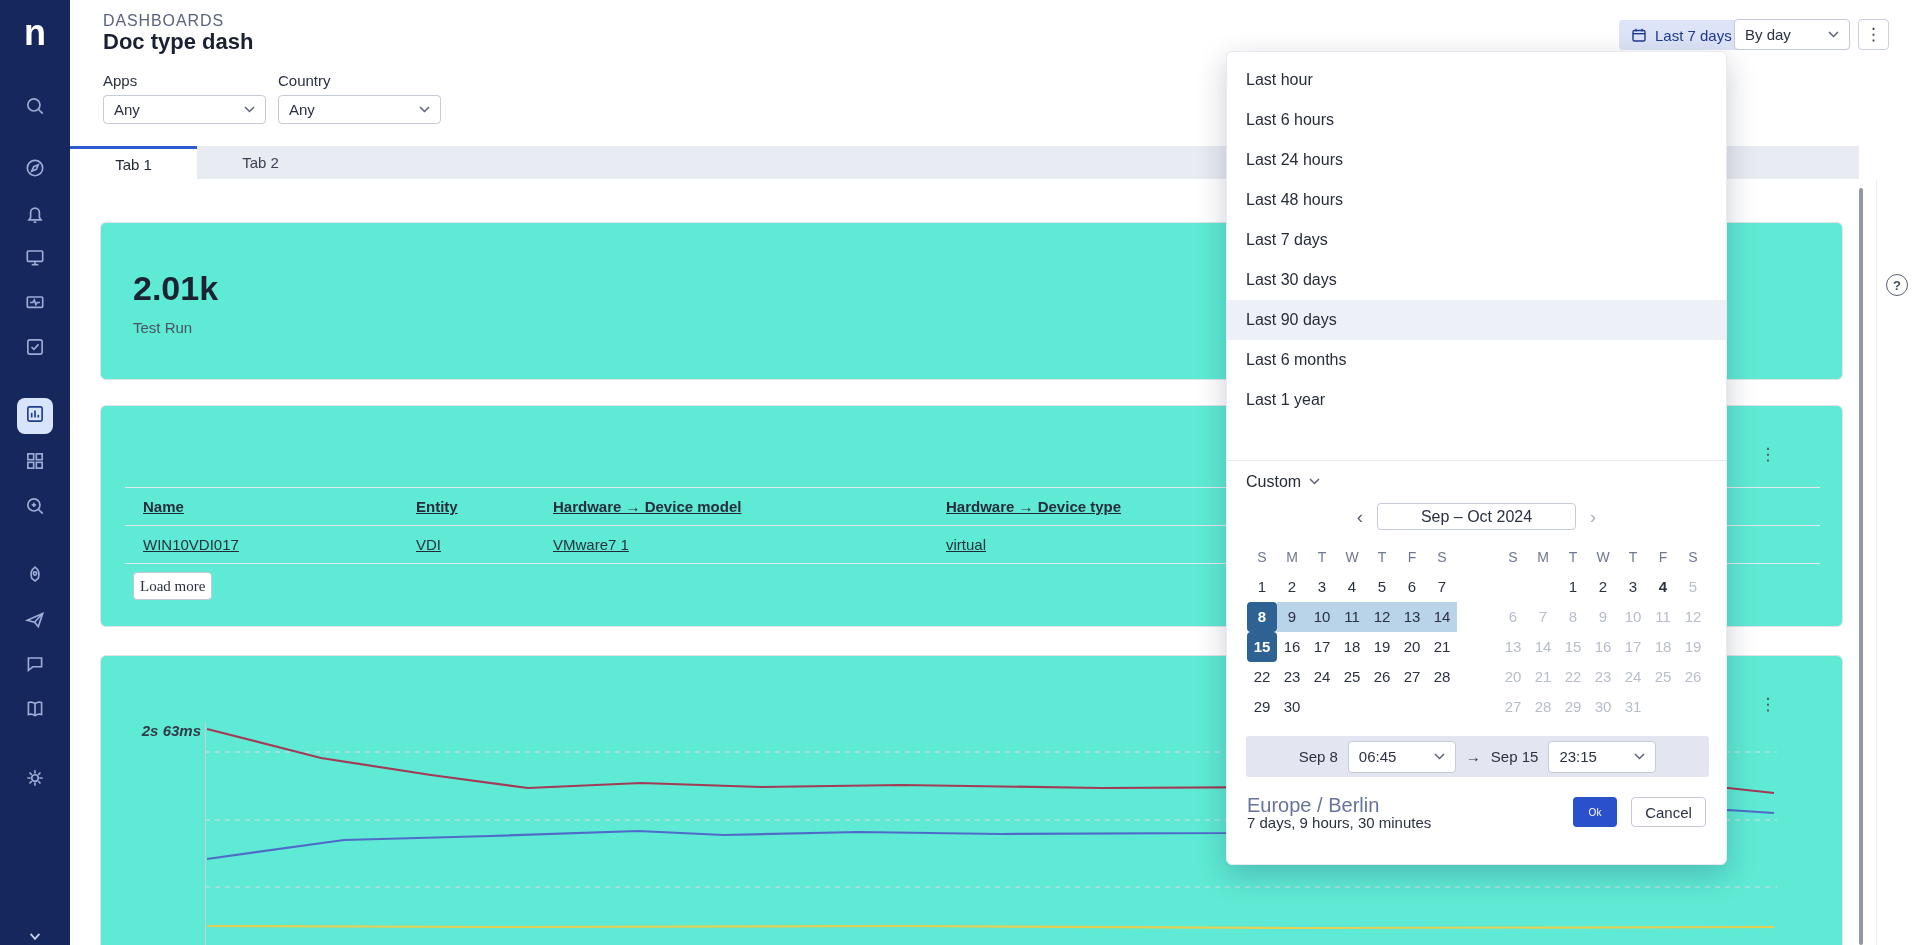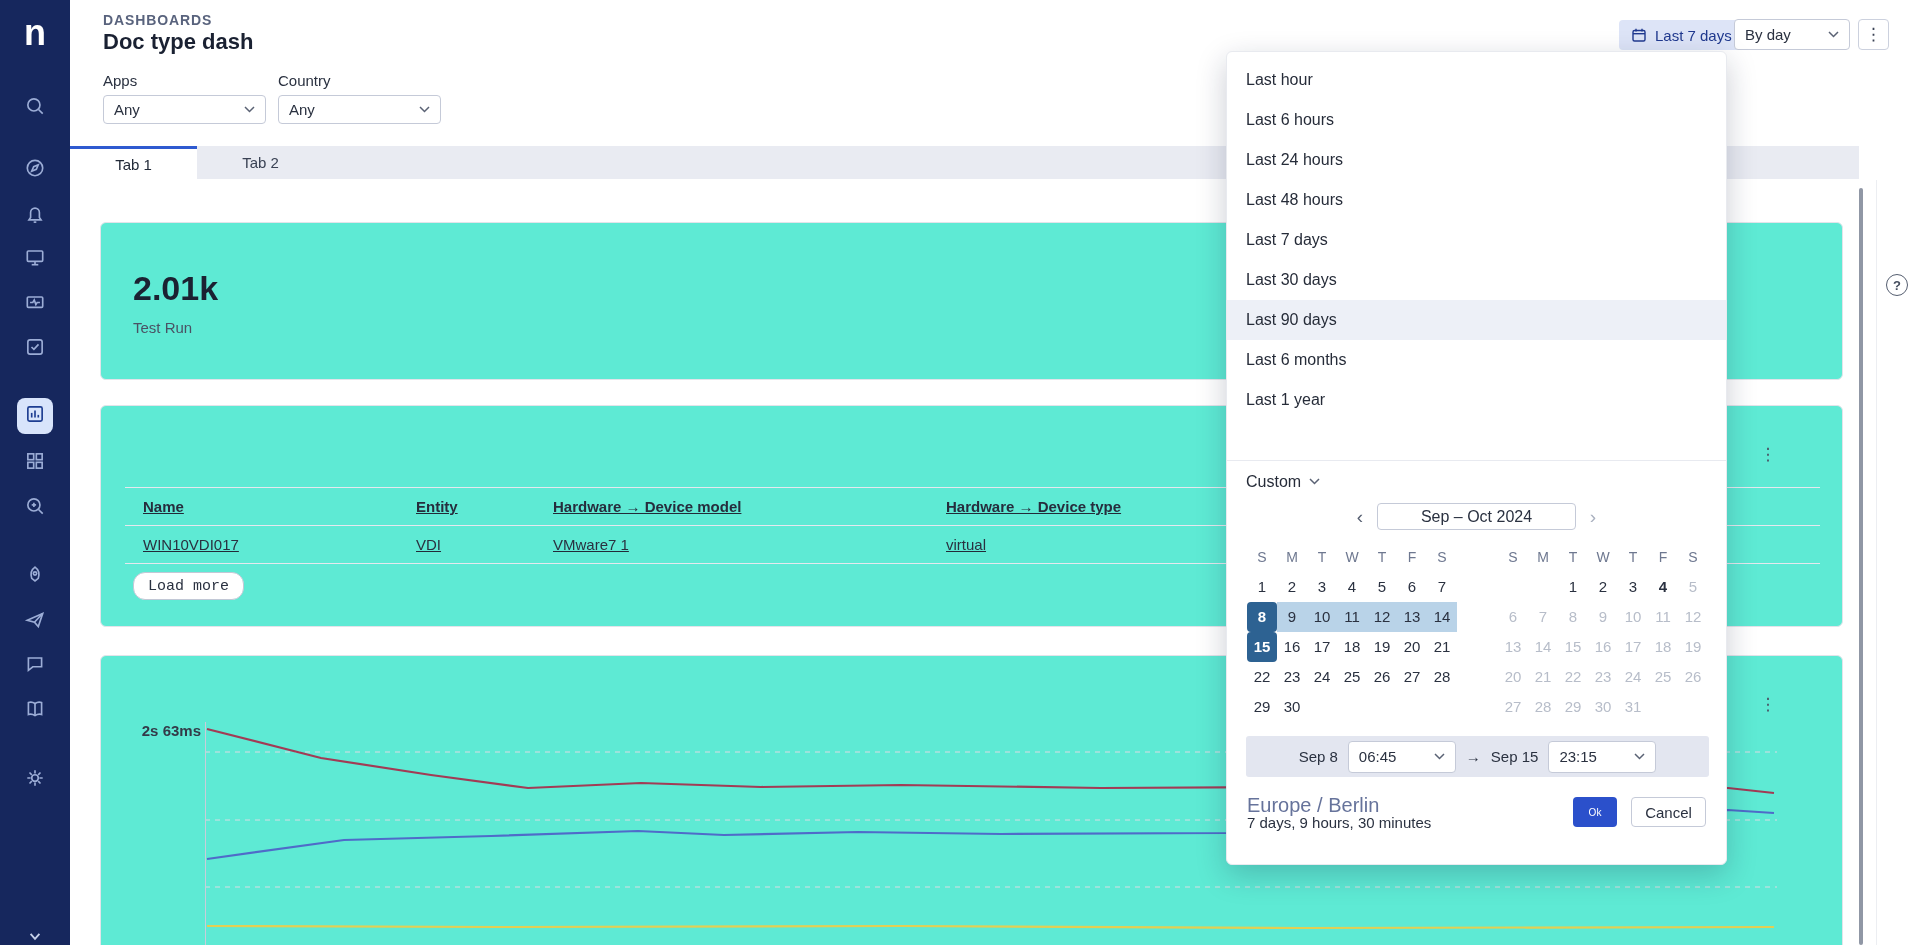--- a/index.html
+++ b/index.html
@@ -9,21 +9,21 @@
 
   
   .sidebar { position:absolute; left:0; top:0; width:70px; height:945px; background:#16275d; z-index:5; }
   .logo { position:absolute; left:0; top:10px; width:70px; text-align:center; color:#fff; font-size:36px; font-weight:700; line-height:46px; }
   .side-item { position:absolute; left:24px; width:22px; height:22px; color:#9cadd6; cursor:pointer; }
   .side-item svg { display:block; width:22px; height:22px; }
   .side-active { position:absolute; left:17px; top:398px; width:36px; height:36px; background:#d8e4fb; border-radius:8px; display:flex; align-items:center; justify-content:center; color:#1d3d91; cursor:pointer; }
   .side-active svg { width:22px; height:22px; }
 
   
-  .breadcrumb { position:absolute; left:103px; top:12px; font-size:14px; font-weight:700; letter-spacing:.9px; color:#59637d; }
+  .breadcrumb { position:absolute; left:103px; top:12px; font-size:16px; font-weight:400; letter-spacing:.9px; color:#59637d; }
   .page-title { position:absolute; left:103px; top:29px; font-size:22px; font-weight:700; color:#1a2132; }
 
   .time-range-btn { position:absolute; left:1619px; top:20px; height:30px; padding:0 12px; background:#dde4f7; border:none; border-radius:4px; color:#20398f; font-size:15px; font-family:inherit; display:flex; align-items:center; gap:8px; cursor:pointer; }
   .sel { background:#fff; border:1px solid #c5cad8; border-radius:4px; display:flex; align-items:center; justify-content:space-between; padding:0 10px; font-size:15px; color:#2a3140; cursor:pointer; }
   .granularity { position:absolute; left:1734px; top:19px; width:116px; height:31px; }
   .header-kebab { position:absolute; left:1858px; top:19px; width:31px; height:31px; border:1px solid #ccd1de; border-radius:4px; background:#fff; display:flex; align-items:center; justify-content:center; font-size:17px; color:#3a4254; cursor:pointer; }
 
   
   .filter-label { position:absolute; font-size:15px; color:#2a3140; }
   .filter-sel { position:absolute; width:163px; height:29px; }
@@ -38,24 +38,24 @@
   .card { position:absolute; left:100px; width:1743px; background:#5eead4; border:1px solid #e2e4ea; border-radius:6px; }
   .card-kpi { top:222px; height:158px; }
   .kpi-value { position:absolute; left:32px; top:46px; font-size:34px; font-weight:700; color:#1b2232; }
   .kpi-label { position:absolute; left:32px; top:96px; font-size:15px; color:#4a5264; }
 
   .card-table { top:405px; height:222px; }
   .card-kebab { position:absolute; left:1655px; width:24px; height:24px; display:flex; align-items:center; justify-content:center; font-size:17px; color:#4a5264; cursor:pointer; }
   .table-wrap { position:absolute; left:24px; top:81px; width:1695px; border-bottom:1px solid #e6e8ee;text-decoration:underline; }
   .tr { display:grid; grid-template-columns:273px 137px 393px 1fr; padding-left:18px; height:38px; align-items:center; border-top:1px solid #e6e8ee; font-size:15px; color:#2a3140; }
   .tr--head { font-weight:700; color:#262d3d; }
-  .load-more { position:absolute; left:32px; top:166px; height:28px; padding:0 14px; background:#fff; border:1px solid #c2c8d6; border-radius:12px; font-size:15px; font-family:Liberation Mono, monospace; color:#2a3140; cursor:pointer; }
+  .load-more { position:absolute; left:32px; top:166px; height:28px; padding:0 6px; background:#fff; border:1px solid #c2c8d6; border-radius:4px; font-size:15px; font-family:Liberation Serif, serif; color:#2a3140; cursor:pointer; }
 
   .card-chart { top:655px; height:320px; }
-  .y-tick { position:absolute; left:10px; top:66px; width:90px; text-align:right; font-size:15px; font-weight:700; color:#333a48; }
+  .y-tick { position:absolute; left:10px; top:66px; width:90px; text-align:right; font-size:15px; font-weight:700; color:#333a48;font-style:italic; }
   .chart-svg { position:absolute; left:104px; top:66px; width:1572px; height:246px; }
   .grid-line { stroke:#d9dce4; stroke-width:1; stroke-dasharray:5 5; }
   .axis-line { stroke:#c9cdd8; stroke-width:1; }
 
   
   .scrollbar { position:absolute; left:1859px; top:188px; width:4px; height:757px; background:#9097a5; border-radius:2px; }
   .rail-divider { position:absolute; left:1876px; top:180px; width:1px; height:765px; background:#eceef2; }
   .help-btn { position:absolute; left:1886px; top:274px; width:22px; height:22px; border:1.6px solid #555e70; border-radius:50%; display:flex; align-items:center; justify-content:center; font-size:13px; font-weight:700; color:#444d5e; background:#fff; cursor:pointer; }
 
   

